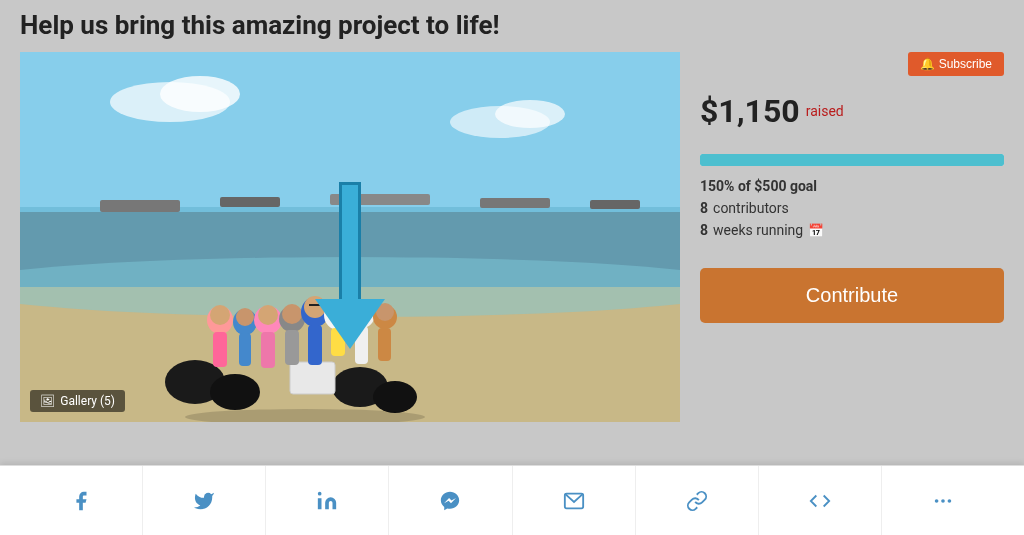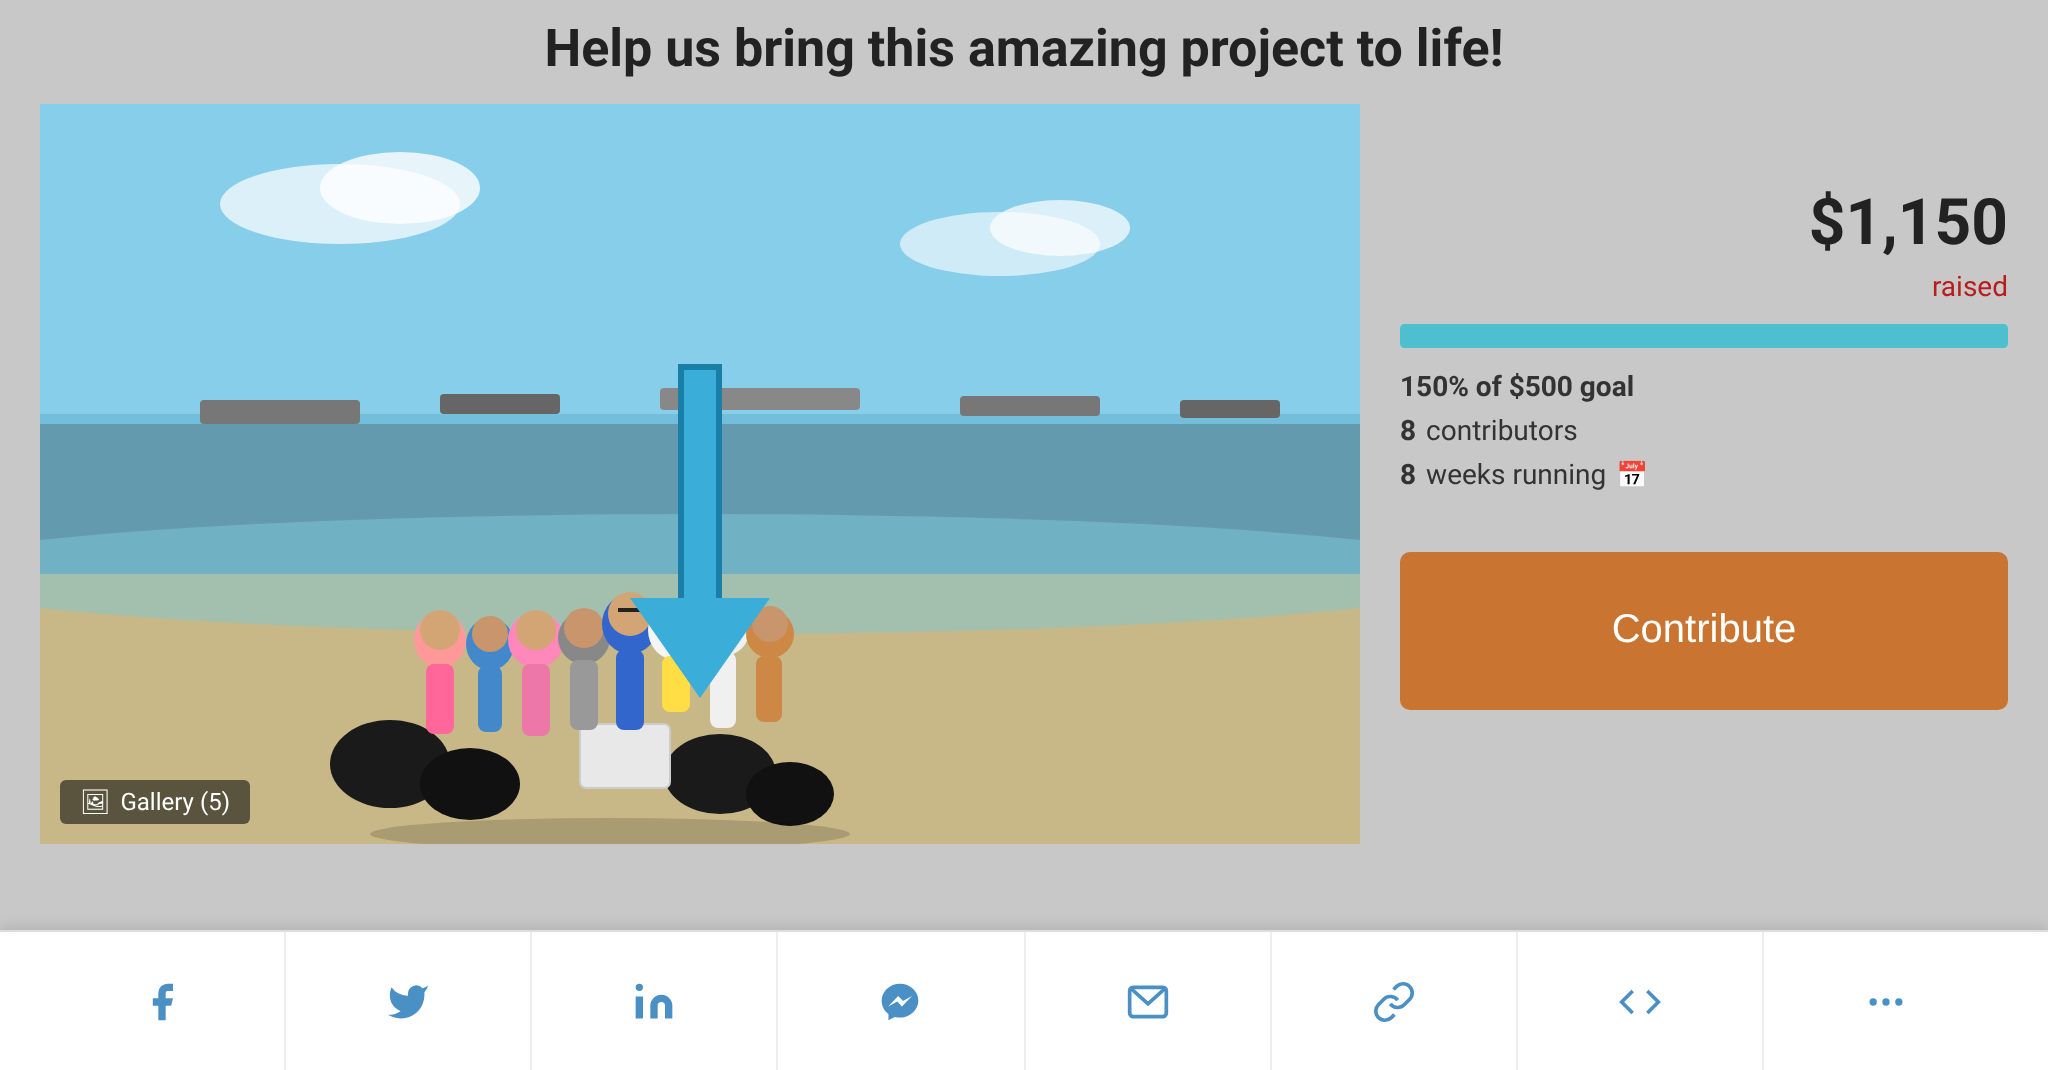--- a/index.html
+++ b/index.html
@@ -26,21 +26,20 @@
       flex: 1;
       padding: 0 20px;
       padding-top: 10px;
     }
 
     .page-title {
       font-size: 26px;
       font-weight: 700;
       color: #222;
       margin-bottom: 12px;
-      text-align: center;
     }
 
     .content-row {
       display: flex;
       flex: 1;
       gap: 20px;
       align-items: flex-start;
     }
 
     
@@ -114,24 +113,23 @@
       border: none;
       border-radius: 3px;
       cursor: pointer;
       display: flex;
       align-items: center;
       gap: 5px;
     }
 
     .amount-raised {
       display: flex;
-      align-items: flex-end;
+      align-items: center;
       gap: 6px;
-      margin-bottom: 10px;
-      flex-direction: column;
+      margin-bottom: 24px;
     }
 
     .amount-value {
       font-size: 32px;
       font-weight: 700;
       color: #222;
     }
 
     .raised-label {
       font-size: 14px;
@@ -173,21 +171,21 @@
     }
 
     .contribute-btn {
       margin-top: 24px;
       background: #c97430;
       color: #fff;
       font-size: 20px;
       font-weight: 500;
       border: none;
       border-radius: 5px;
-      padding: 28px;
+      padding: 16px;
       width: 100%;
       cursor: pointer;
       text-align: center;
     }
 
     
     .share-bar {
       background: #fff;
       border-top: 1px solid #ddd;
       height: 70px;
@@ -308,20 +306,21 @@
           <div class="arrow-head"></div>
         </div>
 
         <div class="gallery-badge">
           <span>🖼</span>
           <span>Gallery (5)</span>
         </div>
       </div>
 
       <div class="stats-panel">
+        <button class="subscribe-btn">🔔 Subscribe</button>
 
         <div class="amount-raised">
           <span class="amount-value">$1,150</span>
           <span class="raised-label">raised</span>
         </div>
 
         <div class="progress-bar-bg">
           <div class="progress-bar-fill"></div>
         </div>
 

